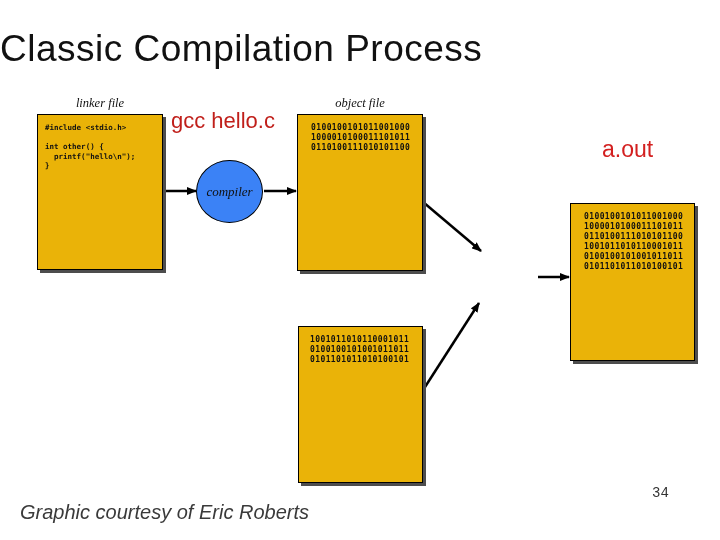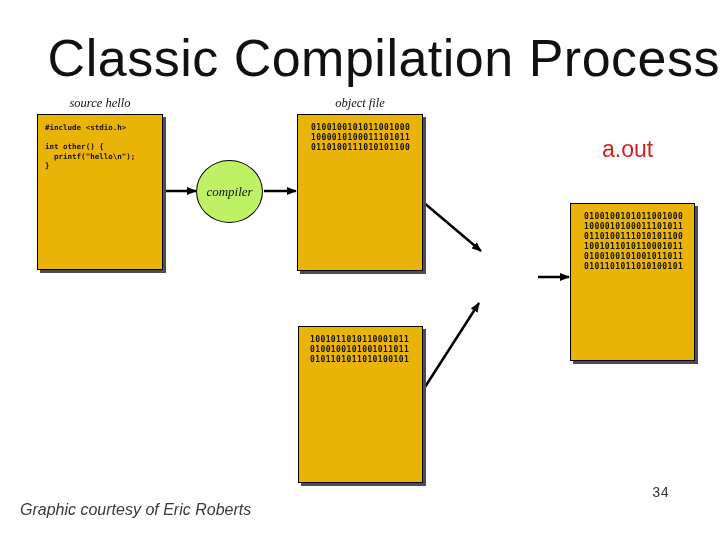--- a/index.html
+++ b/index.html
@@ -4,21 +4,21 @@
 <style>
   html,body{margin:0;padding:0;}
   body{
     width:720px;height:540px;background:#ffffff;overflow:hidden;
     font-family:"Liberation Sans",sans-serif;position:relative;
   }
   .slide{position:absolute;inset:0;width:720px;height:540px;}
 
   .title{
     position:absolute;left:0;top:28px;width:720px;margin:0;
-    text-align:right;font-size:52px;font-weight:400;color:#111111;
+    text-align:left;font-size:37px;font-weight:400;color:#111111;
     font-family:"Liberation Sans",sans-serif;letter-spacing:0.5px;
   }
 
   .arrows{position:absolute;left:0;top:0;z-index:1;}
 
   .file-label{
     position:absolute;text-align:center;
     font-family:"Liberation Serif",serif;font-style:italic;
     font-size:12.5px;color:#111111;line-height:13px;z-index:3;
   }
@@ -37,38 +37,38 @@
 
   .bin{
     position:absolute;left:13px;top:8px;
     font-family:"DejaVu Sans Mono","Liberation Mono",monospace;
     font-weight:bold;font-size:8px;color:#111111;letter-spacing:0.4px;
   }
   .bin-line{white-space:pre;line-height:10px;min-height:10px;}
 
   .process-ellipse{
     position:absolute;width:67px;height:63px;border:1px solid #000000;
-    border-radius:50%;background:#bef264;display:flex;align-items:center;
+    border-radius:50%;background:#3b82f6;display:flex;align-items:center;
     justify-content:center;z-index:2;box-sizing:border-box;
   }
   .process-ellipse span{
     font-family:"Liberation Serif",serif;font-style:italic;
     font-size:13px;color:#111111;
   }
 
   .cmd-red{
     position:absolute;font-family:"Liberation Sans",sans-serif;
     color:var(--accent-red,#c01f1a);z-index:3;
   }
   #gcc-command{left:171px;top:108px;font-size:22px;}
   #aout-label{left:602px;top:136px;font-size:23px;color:var(--aout-red,#d32020);}
 
   .credit{
     position:absolute;left:20px;top:501px;font-style:italic;
-    font-size:16px;color:#3a3a3a;z-index:3;
+    font-size:20px;color:#3a3a3a;z-index:3;
   }
   .page-number{
     position:absolute;left:652px;top:485px;font-size:14px;color:#333333;z-index:3;font-family:Liberation Mono, monospace;
   }
 </style>
 </head>
 <body>
 
 <div class="slide">
 
@@ -80,31 +80,32 @@
         <path d="M0,0 L10,4 L0,8 Z" fill="#000000"></path>
       </marker>
     </defs>
     <line x1="163" y1="191" x2="196" y2="191" stroke="#000" stroke-width="2.5" marker-end="url(#ah)"></line>
     <line x1="264" y1="191" x2="296" y2="191" stroke="#000" stroke-width="2.5" marker-end="url(#ah)"></line>
     <line x1="423" y1="202" x2="481" y2="251" stroke="#000" stroke-width="2.5" marker-end="url(#ah)"></line>
     <line x1="425" y1="387" x2="479" y2="303" stroke="#000" stroke-width="2.5" marker-end="url(#ah)"></line>
     <line x1="538" y1="277" x2="569" y2="277" stroke="#000" stroke-width="2.5" marker-end="url(#ah)"></line>
   </svg>
 
-  <div class="file-label" style="left:37px;top:97px;width:126px">source hello</div>
+  <div class="file-label" style="left:37px;top:97px;width:126px">linker file</div>
   <div class="doc-box" style="left:37px;top:114px;width:126px;height:156px">
     <div class="code">
       <div class="code-line">#include &lt;stdio.h&gt;</div>
       <div class="code-line"></div>
       <div class="code-line">int other() {</div>
       <div class="code-line">  printf("hello\n");</div>
       <div class="code-line">}</div>
     </div>
   </div>
 
+  <div class="cmd-red" id="gcc-command">gcc hello.c</div>
 
   <div class="process-ellipse" style="left:196px;top:160px;">
     <span>compiler</span>
   </div>
 
   <div class="file-label" style="left:297px;top:97px;width:126px">object file</div>
   <div class="doc-box" style="left:297px;top:114px;width:126px;height:157px">
     <div class="bin">
       <div class="bin-line">0100100101011001000</div>
       <div class="bin-line">1000010100011101011</div>

